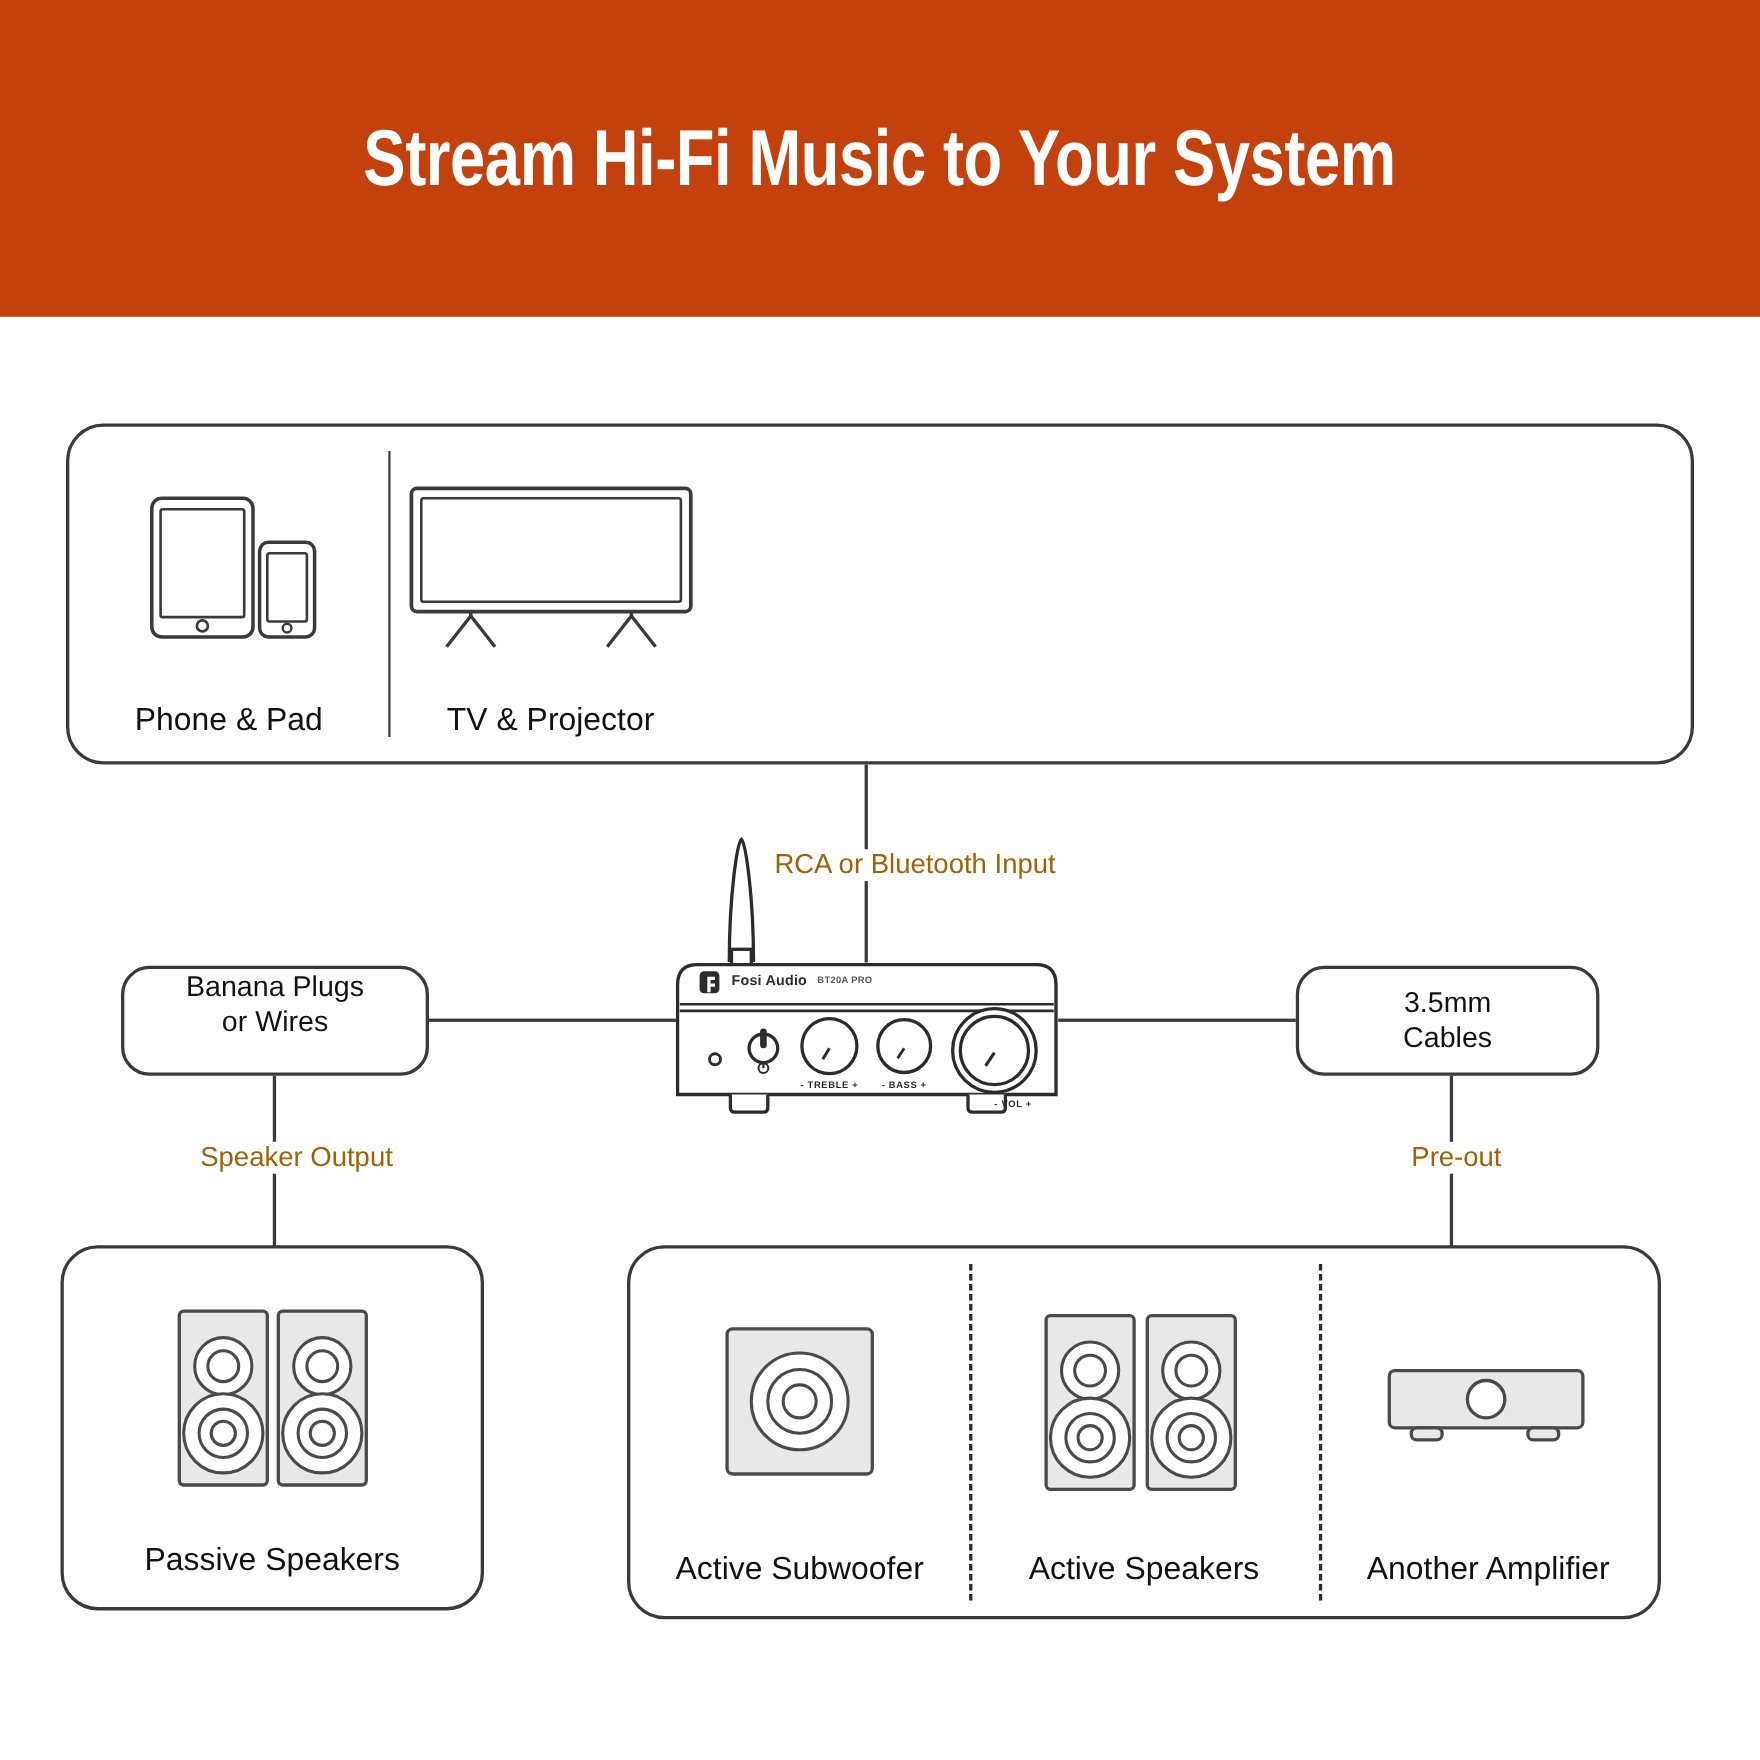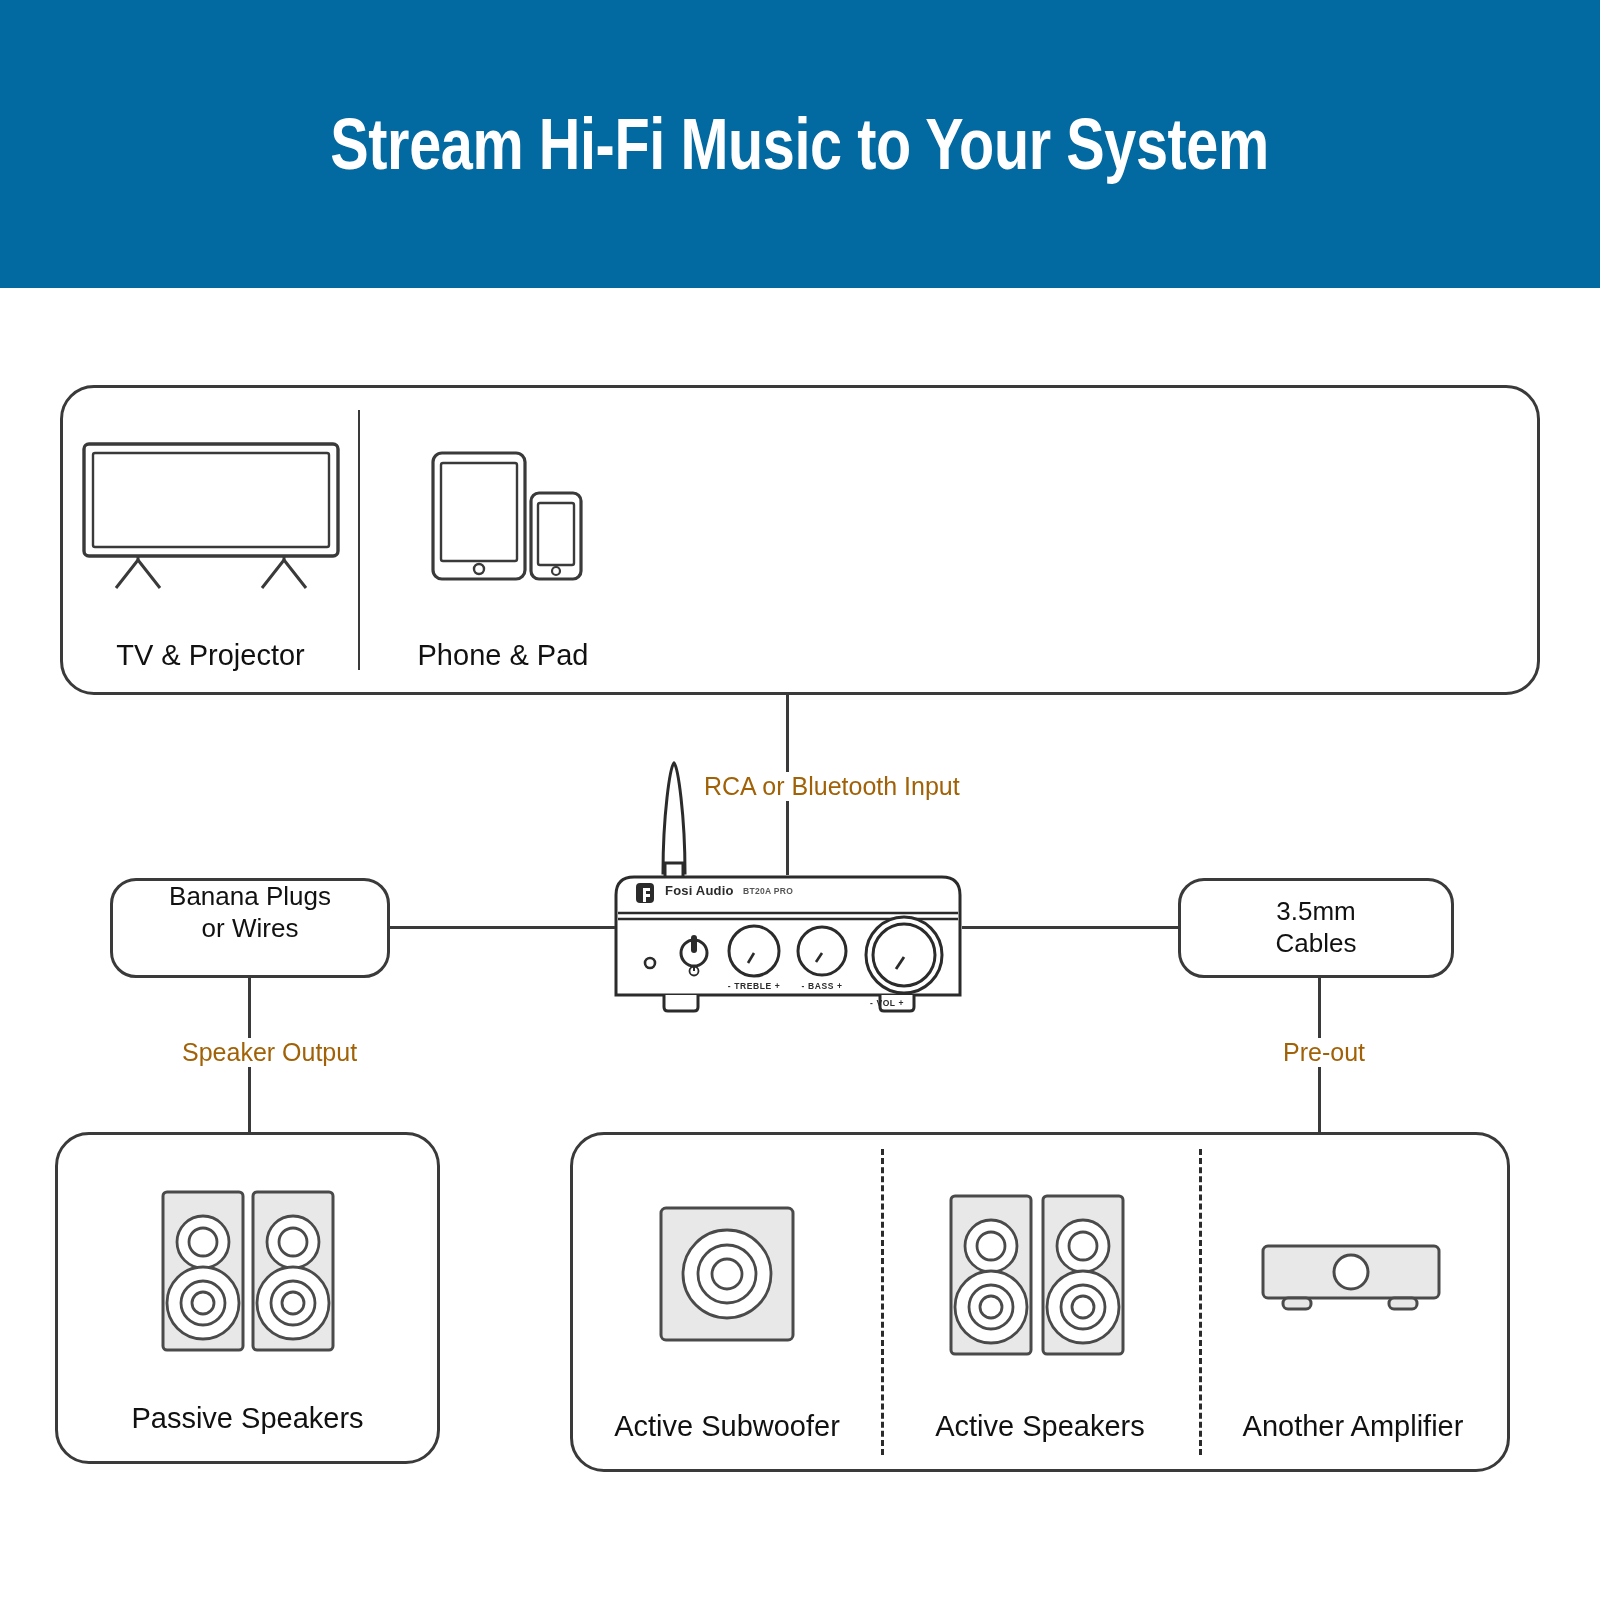--- a/index.html
+++ b/index.html
@@ -6,21 +6,21 @@
   body{
     width:1600px;height:1600px;
     background:#ffffff;
     font-family:"Liberation Sans", sans-serif;
     overflow:hidden;
     position:relative;
   }
   
   .header{
     position:absolute;left:0;top:0;width:1600px;height:288px;
-    background:#0369a1;
+    background:#c2410c;
     display:flex;align-items:center;justify-content:center;
   }
   .header-title{
     color:#ffffff;
     font-size:72px;
     font-weight:bold;
     letter-spacing:-0.5px;
     transform:scaleX(0.80);
     transform-origin:center center;
     white-space:nowrap;
@@ -100,48 +100,48 @@
 </head>
 <body>
 
 <div class="header">
   <div class="header-title">Stream Hi-Fi Music to Your System</div>
 </div>
 
 <div class="rbox" id="sources-panel">
   <div class="src-row">
 
+    <div class="src-cell" style="width:290px">
+      <div class="src-icon">
+        <svg width="200" height="160" viewBox="0 0 200 160">
+          <rect x="30" y="18" width="92" height="126" rx="9" fill="#fff" stroke="#3a3a3a" stroke-width="3.2"></rect>
+          <rect x="38" y="28" width="76" height="98" rx="2" fill="#fff" stroke="#3a3a3a" stroke-width="2.4"></rect>
+          <circle cx="76" cy="134" r="5" fill="#fff" stroke="#3a3a3a" stroke-width="2.4"></circle>
+          <rect x="128" y="58" width="50" height="86" rx="8" fill="#fff" stroke="#3a3a3a" stroke-width="3.2"></rect>
+          <rect x="135" y="68" width="36" height="62" rx="2" fill="#fff" stroke="#3a3a3a" stroke-width="2.4"></rect>
+          <circle cx="153" cy="136" r="4" fill="#fff" stroke="#3a3a3a" stroke-width="2.2"></circle>
+        </svg>
+      </div>
+      <div class="src-label">Phone &amp; Pad</div>
+    </div>
+
     <div class="src-cell" style="width:295px">
       <div class="src-icon">
         <svg width="270" height="170" viewBox="0 0 270 170">
           <rect x="8" y="14" width="254" height="112" rx="5" fill="#fff" stroke="#3a3a3a" stroke-width="3.4"></rect>
           <rect x="17" y="23" width="236" height="94" rx="2" fill="#fff" stroke="#3a3a3a" stroke-width="2.4"></rect>
           <path d="M40 158 L62 130 L84 158" fill="none" stroke="#3a3a3a" stroke-width="3"></path>
           <path d="M62 130 L62 126" stroke="#3a3a3a" stroke-width="3"></path>
           <path d="M186 158 L208 130 L230 158" fill="none" stroke="#3a3a3a" stroke-width="3"></path>
           <path d="M208 130 L208 126" stroke="#3a3a3a" stroke-width="3"></path>
         </svg>
       </div>
       <div class="src-label">TV &amp; Projector</div>
     </div>
 
-    <div class="src-cell" style="width:290px">
-      <div class="src-icon">
-        <svg width="200" height="160" viewBox="0 0 200 160">
-          <rect x="30" y="18" width="92" height="126" rx="9" fill="#fff" stroke="#3a3a3a" stroke-width="3.2"></rect>
-          <rect x="38" y="28" width="76" height="98" rx="2" fill="#fff" stroke="#3a3a3a" stroke-width="2.4"></rect>
-          <circle cx="76" cy="134" r="5" fill="#fff" stroke="#3a3a3a" stroke-width="2.4"></circle>
-          <rect x="128" y="58" width="50" height="86" rx="8" fill="#fff" stroke="#3a3a3a" stroke-width="3.2"></rect>
-          <rect x="135" y="68" width="36" height="62" rx="2" fill="#fff" stroke="#3a3a3a" stroke-width="2.4"></rect>
-          <circle cx="153" cy="136" r="4" fill="#fff" stroke="#3a3a3a" stroke-width="2.2"></circle>
-        </svg>
-      </div>
-      <div class="src-label">Phone &amp; Pad</div>
-    </div>
-
 
 
 
   </div>
 </div>
 
 <div class="vline" style="left:786px; top:695px; height:180px;"></div>
 <div class="edge-label" style="left:698px; top:772px;">RCA or Bluetooth Input</div>
 
 <div id="amp-wrap">
@@ -181,21 +181,21 @@
     <circle cx="296" cy="200" r="38" fill="#fff" stroke="#2b2b2b" stroke-width="3"></circle>
     <circle cx="296" cy="200" r="31" fill="#fff" stroke="#2b2b2b" stroke-width="3"></circle>
     <line x1="288" y1="214" x2="296" y2="202" stroke="#2b2b2b" stroke-width="2.8"></line>
   </svg>
 
   
   <div style="position:absolute;left:57px;top:128px;font-size:13px;font-weight:bold;color:#2b2b2b;letter-spacing:0.2px;">Fosi Audio</div>
   <div style="position:absolute;left:135px;top:131px;font-size:8.5px;font-weight:bold;color:#555;letter-spacing:0.3px;">BT20A PRO</div>
   <div style="position:absolute;left:113px;top:226px;width:66px;text-align:center;font-size:8.5px;font-weight:bold;color:#2b2b2b;letter-spacing:0.6px;">- TREBLE +</div>
   <div style="position:absolute;left:182px;top:226px;width:64px;text-align:center;font-size:8.5px;font-weight:bold;color:#2b2b2b;letter-spacing:0.6px;">- BASS +</div>
-  <div style="position:absolute;left:262px;top:243px;width:68px;text-align:left;font-size:8.5px;font-weight:bold;color:#2b2b2b;letter-spacing:0.6px;">- VOL +</div>
+  <div style="position:absolute;left:262px;top:243px;width:68px;text-align:right;font-size:8.5px;font-weight:bold;color:#2b2b2b;letter-spacing:0.6px;">- VOL +</div>
 </div>
 
 <div class="rbox" id="banana-box">
   <div class="side-box-text">
     <span>Banana Plugs</span><br>
     <span>or Wires</span>
   </div>
 </div>
 
 <div class="rbox" id="cables-box">

